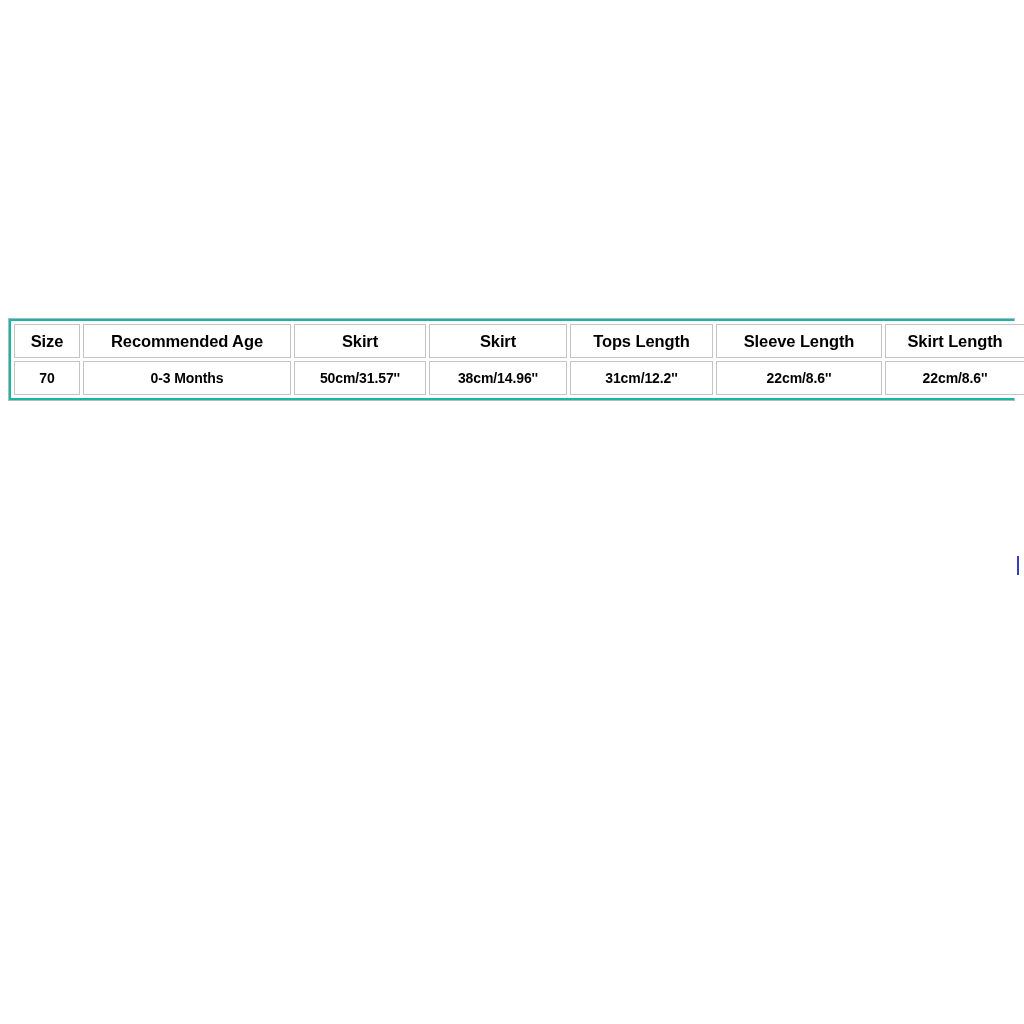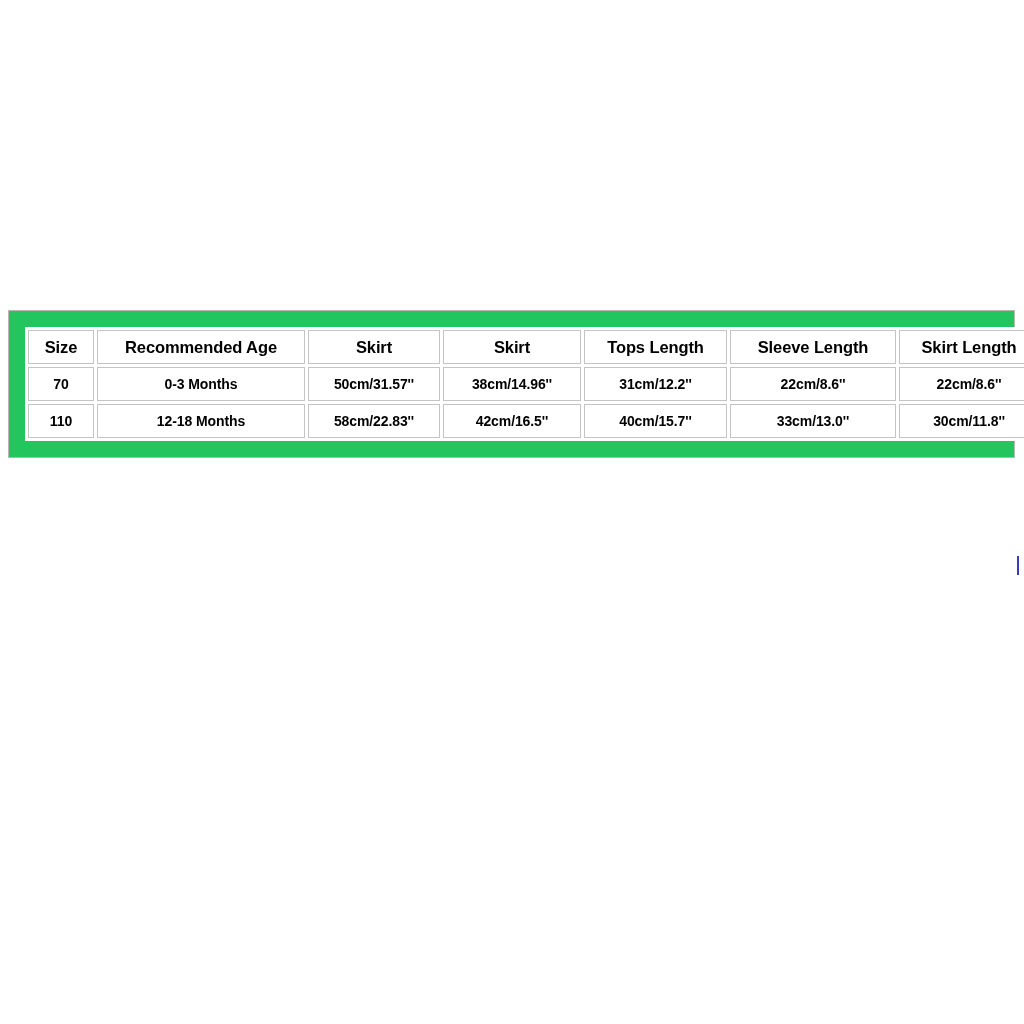--- a/index.html
+++ b/index.html
@@ -11,26 +11,26 @@
     width: 1024px;
     height: 1024px;
     position: relative;
     font-family: "Liberation Sans", sans-serif;
     overflow: hidden;
   }
 
   .chart-wrap {
     position: absolute;
     left: 8px;
-    top: 310px;
+    top: 318px;
     width: 1007px;
     box-sizing: border-box;
     border: 1px solid #b8b8b8;
-    background: #22c55e;
-    padding: 16px;
+    background: #14b8a6;
+    padding: 2px;
   }
 
   table.size-chart {
     border-collapse: separate;
     border-spacing: 3px;
     width: 100%;
     table-layout: fixed;
     background: #ffffff;
   }
 
@@ -101,26 +101,17 @@
     <tbody>
       <tr>
         <td>70</td>
         <td>0-3 Months</td>
         <td>50cm/31.57''</td>
         <td>38cm/14.96''</td>
         <td>31cm/12.2''</td>
         <td>22cm/8.6''</td>
         <td>22cm/8.6''</td>
       </tr>
-      <tr>
-        <td>110</td>
-        <td>12-18 Months</td>
-        <td>58cm/22.83''</td>
-        <td>42cm/16.5''</td>
-        <td>40cm/15.7''</td>
-        <td>33cm/13.0''</td>
-        <td>30cm/11.8''</td>
-      </tr>
     </tbody>
   </table>
 </div>
 
 <div class="cursor-mark"></div>
 
 </body></html>

